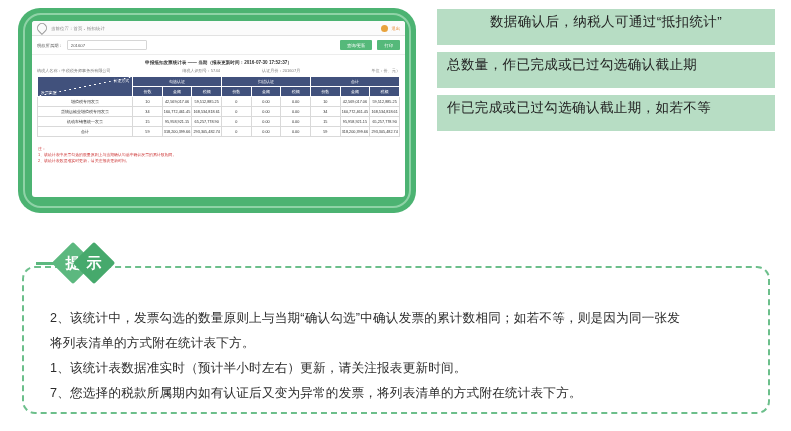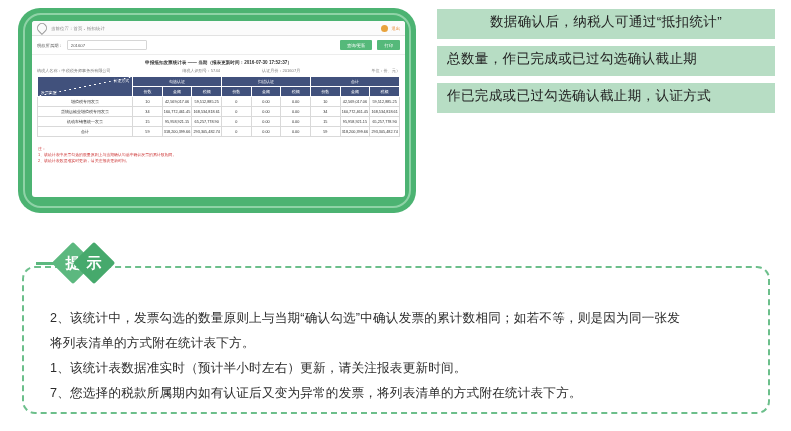--- a/index.html
+++ b/index.html
@@ -89,21 +89,21 @@
   .corner-cell .c1{position:absolute;left:3px;bottom:1px;font-size:3.9px;}
   .corner-cell .c2{position:absolute;right:3px;top:1px;font-size:3.9px;}
   .s-table tbody td.rowname{text-align:center;}
   .s-table tbody td.num{text-align:center;font-size:3.8px;}
   .foot-note{padding:9px 6px 0;font-size:3.9px;color:#cc3333;line-height:1.5;}
   .foot-note .fn-title{color:#cc3333;}
 
   
   .bands{position:absolute;left:437px;top:9px;width:338px;}
   .band{
-    background:#b7ddc4;color:#222;font-size:13.5px;line-height:26px;height:30px;
+    background:#b7ddc4;color:#222;font-size:13.5px;line-height:26px;height:36px;
     margin-bottom:7px;padding:0 10px;box-sizing:border-box;white-space:nowrap;
     letter-spacing:.4px;
   }
   .band.center{text-align:center;}
 
   
   .tips{
     position:absolute;left:22px;top:266px;width:748px;height:148px;
     border:2px dashed #6cbf8b;border-radius:13px;box-sizing:border-box;
     background:#ffffff;
@@ -242,21 +242,21 @@
         <div>1、该统计表中发票勾选的数量原则上与当期确认勾选中确认发票的累计数相同。</div>
         <div>2、该统计表数据准实时更新，请关注报表更新时间。</div>
       </div>
 
     </div>
   </div>
 
   <div class="bands">
     <div class="band center">数据确认后，纳税人可通过“抵扣统计”</div>
     <div class="band">总数量，作已完成或已过勾选确认截止期</div>
-    <div class="band">作已完成或已过勾选确认截止期，认证方式</div>
+    <div class="band">作已完成或已过勾选确认截止期，如若不等</div>
   </div>
 
   <div class="tips">
     <div class="tips-badge">
       <div class="badge-line"></div>
       <div class="dia">
         <span>提</span>
       </div>
       <div class="dia second">
         <span>示</span>

